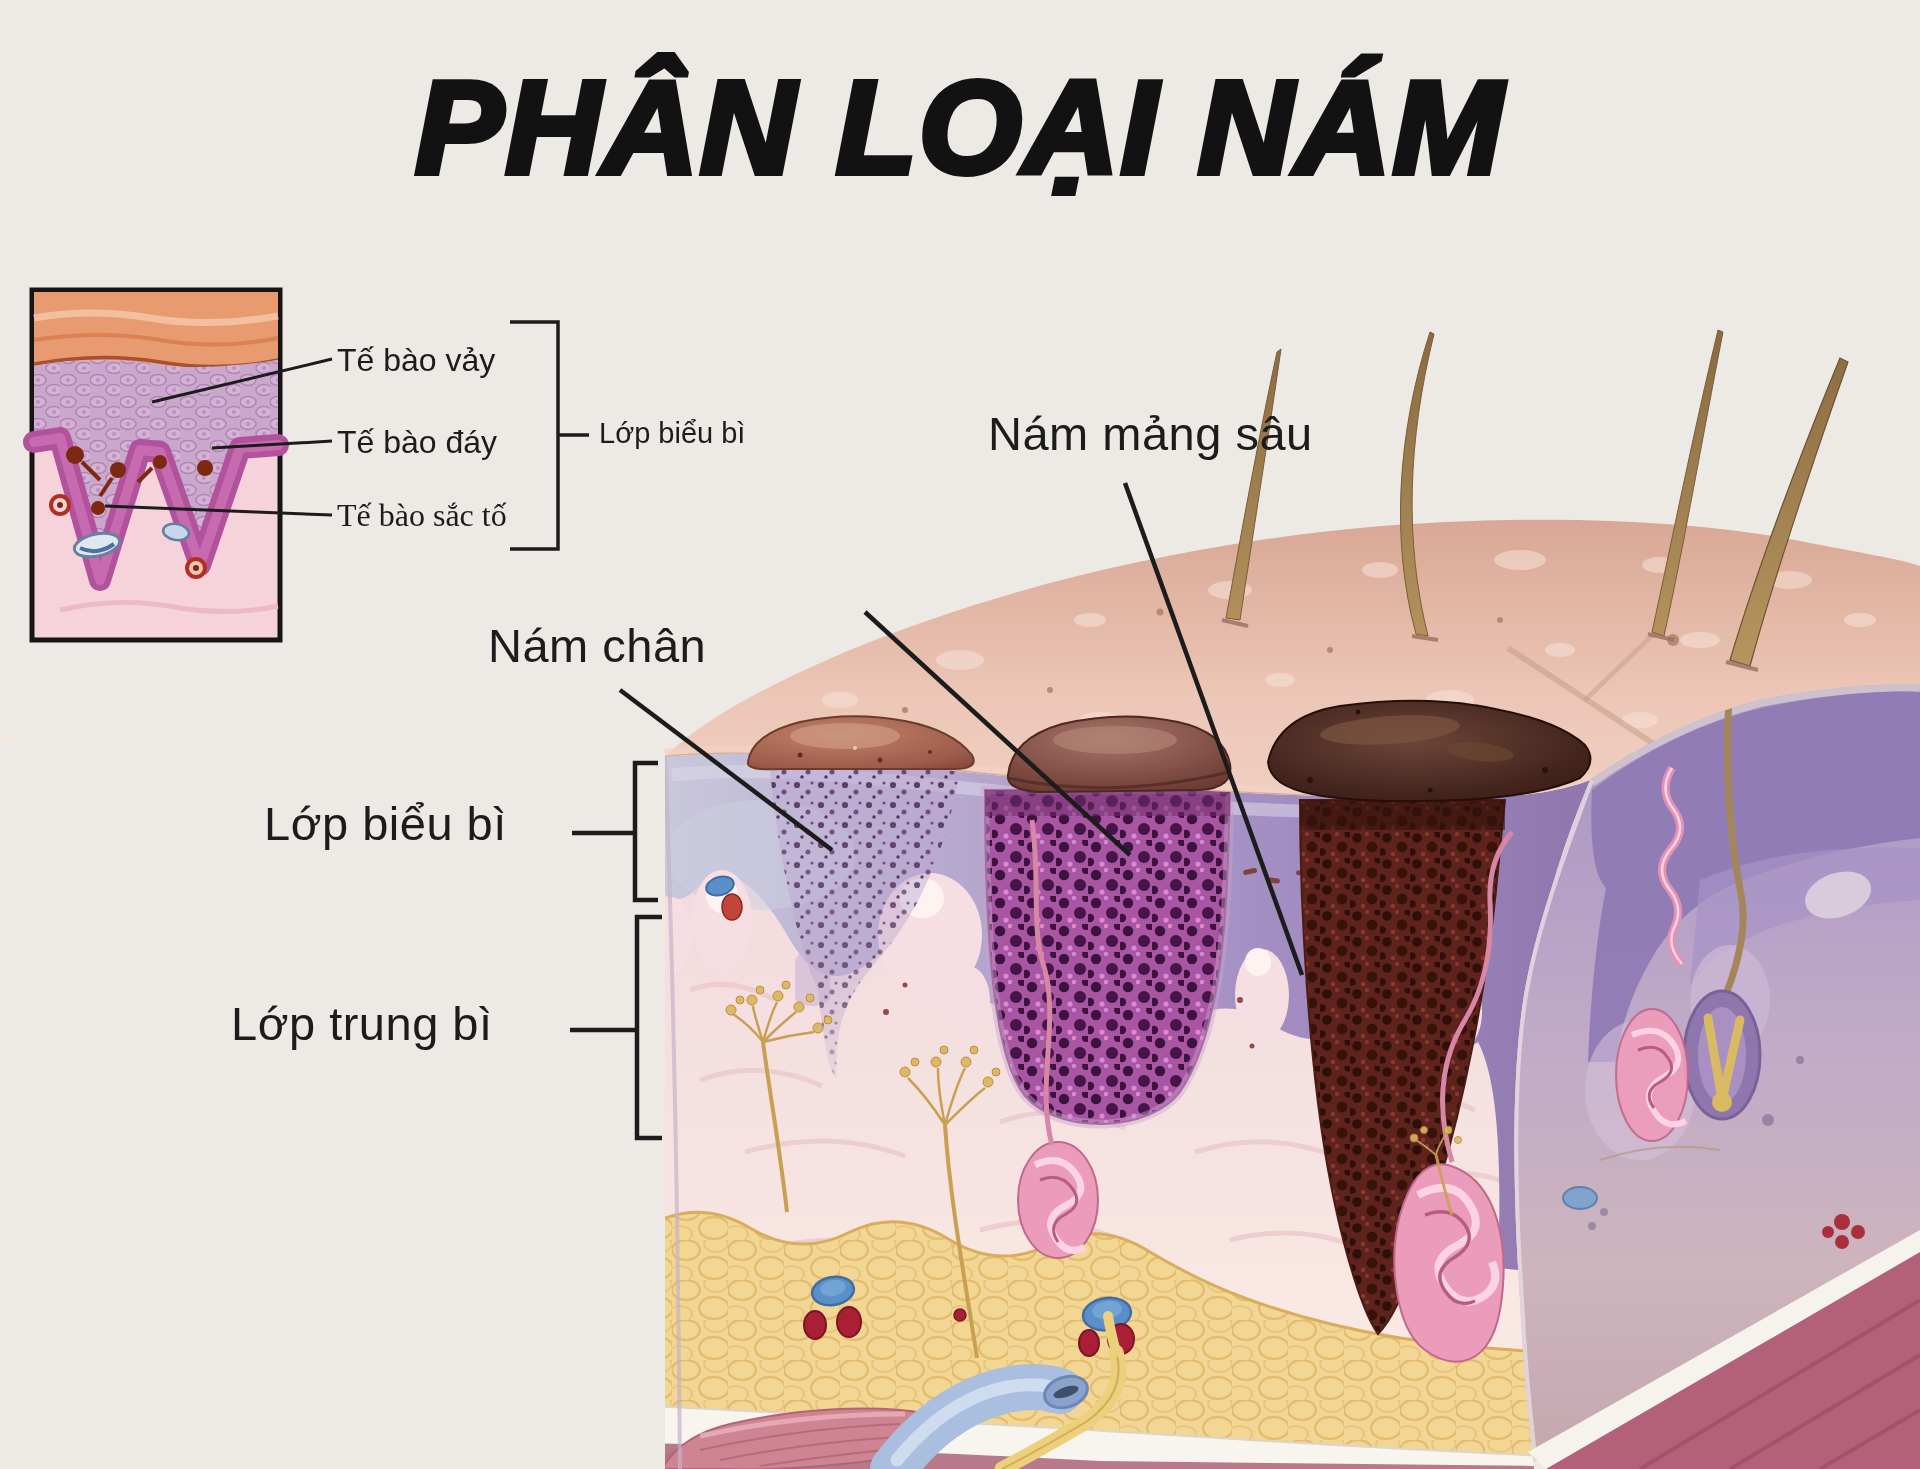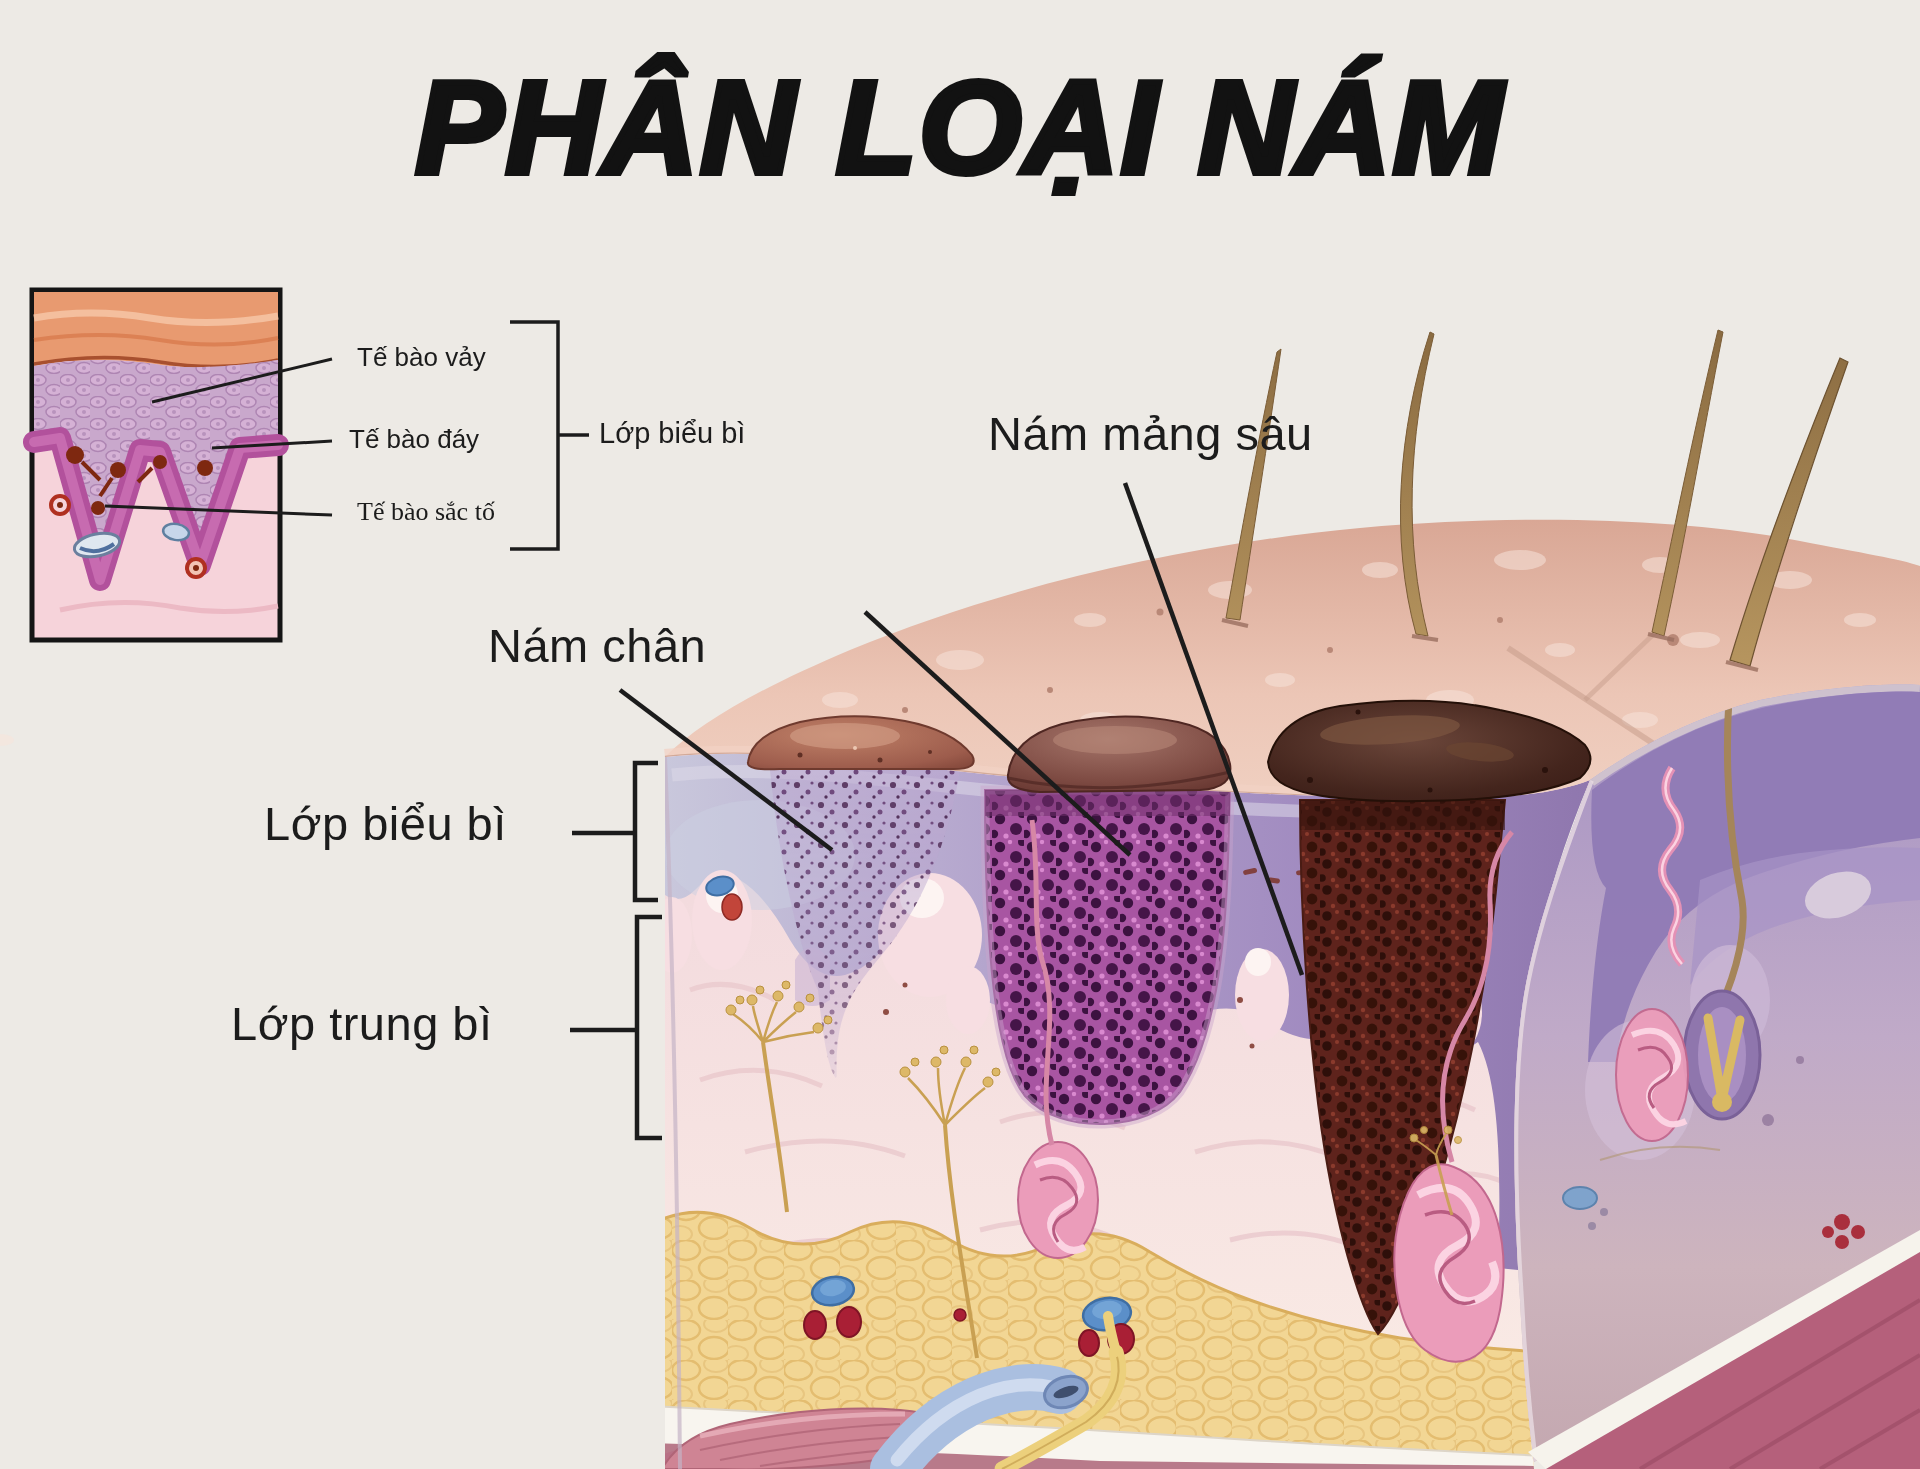--- a/index.html
+++ b/index.html
@@ -4,21 +4,21 @@
 <style>
   html,body{margin:0;padding:0;background:#edeae5;}
   .canvas{position:relative;width:1920px;height:1469px;background:#edeae5;overflow:hidden;
           font-family:"Liberation Sans",sans-serif;}
   .scene{position:absolute;left:0;top:0;width:1920px;height:1469px;}
   .title{position:absolute;left:0;right:0;top:52px;text-align:center;
          font-family:"Liberation Sans",sans-serif;font-weight:bold;font-style:italic;
          font-size:132px;letter-spacing:2px;color:#121212;-webkit-text-stroke:6px #121212;
          white-space:nowrap;}
   .lbl{position:absolute;color:#1c1c1c;white-space:nowrap;line-height:1.1;}
-  .lbl.small{font-size:26px;margin-left:20px;}
+  .lbl.small{font-size:32px;}
   .lbl.med{font-size:29px;}
   .lbl.big{font-size:47px;letter-spacing:0.5px;}
 </style>
 </head>
 <body>
 
 <div class="canvas">
 
   <div class="title">PHÂN LOẠI NÁM</div>
 
@@ -466,21 +466,21 @@
       <path d="M1125,483 L1302,975" stroke-width="4.5"></path>
       <path d="M658,763 L635,763 L635,900 L658,900" stroke-width="4.5"></path>
       <path d="M612,833 L635,833" stroke-width="4.5"></path>
       <path d="M572,833 L612,833" stroke-width="4.5"></path>
       <path d="M662,917 L637,917 L637,1138 L662,1138" stroke-width="4.5"></path>
       <path d="M570,1030 L637,1030" stroke-width="4.5"></path>
     </g>
   </svg>
 
   <div class="lbl small" style="left:337px;top:343px;">Tế bào vảy</div>
-  <div class="lbl small" style="left:329px;top:425px;">Tế bào đáy</div>
+  <div class="lbl small" style="left:337px;top:425px;">Tế bào đáy</div>
   <div class="lbl small" style="left:337px;top:498px;font-family:Liberation Serif, serif;">Tế bào sắc tố</div>
   <div class="lbl med" style="left:599px;top:418px;">Lớp biểu bì</div>
 
   <div class="lbl big" style="left:988px;top:408px;">Nám mảng sâu</div>
   <div class="lbl big" style="left:488px;top:620px;">Nám chân</div>
   <div class="lbl big" style="left:264px;top:798px;">Lớp biểu bì</div>
   <div class="lbl big" style="left:231px;top:998px;">Lớp trung bì</div>
 </div>
 
 </body></html>

